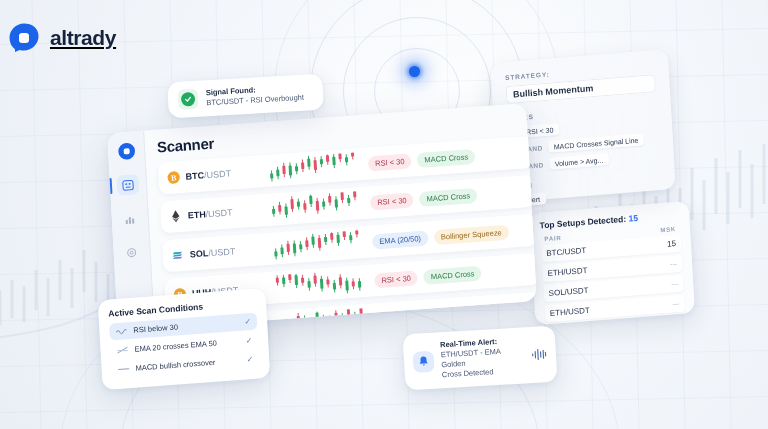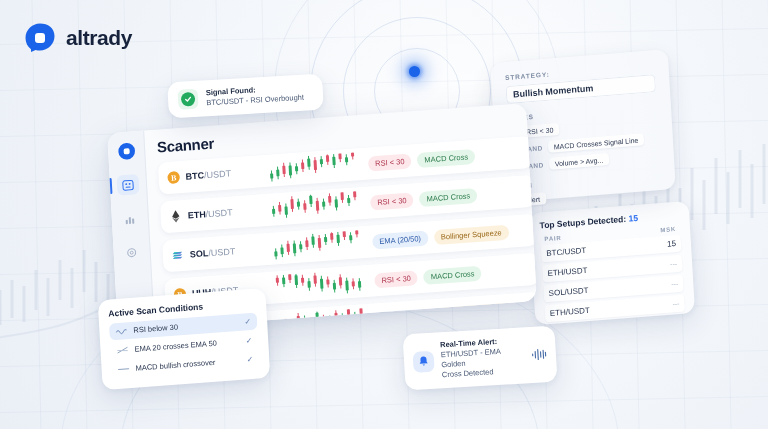--- a/index.html
+++ b/index.html
@@ -51,23 +51,24 @@
   }
   .swoosh {
     position: absolute; border: 1.5px solid rgba(150,175,210,.20);
     border-radius: 50%;
   }
   .swoosh.s1 { left: 120px; top: 300px; width: 420px; height: 300px; border-color: rgba(150,175,210,.18); }
   .swoosh.s2 { left: 60px;  top: 260px; width: 560px; height: 380px; border-color: rgba(150,175,210,.12); }
 
   
   .logo {
-    position: absolute; left: 24px; top: 22px;
+    position: absolute; left: 8px; top: 22px;
     display: flex; align-items: center; gap: 10px;
     z-index: 30;
+    text-decoration: underline;
   }
   .logo-mark { width: 32px; height: 32px; }
   .logo-text {
     font-size: 21px; font-weight: 700; color: #17233c; letter-spacing: -.4px;
   }
 
   
   .card {
     position: absolute;
     background: #ffffff;

